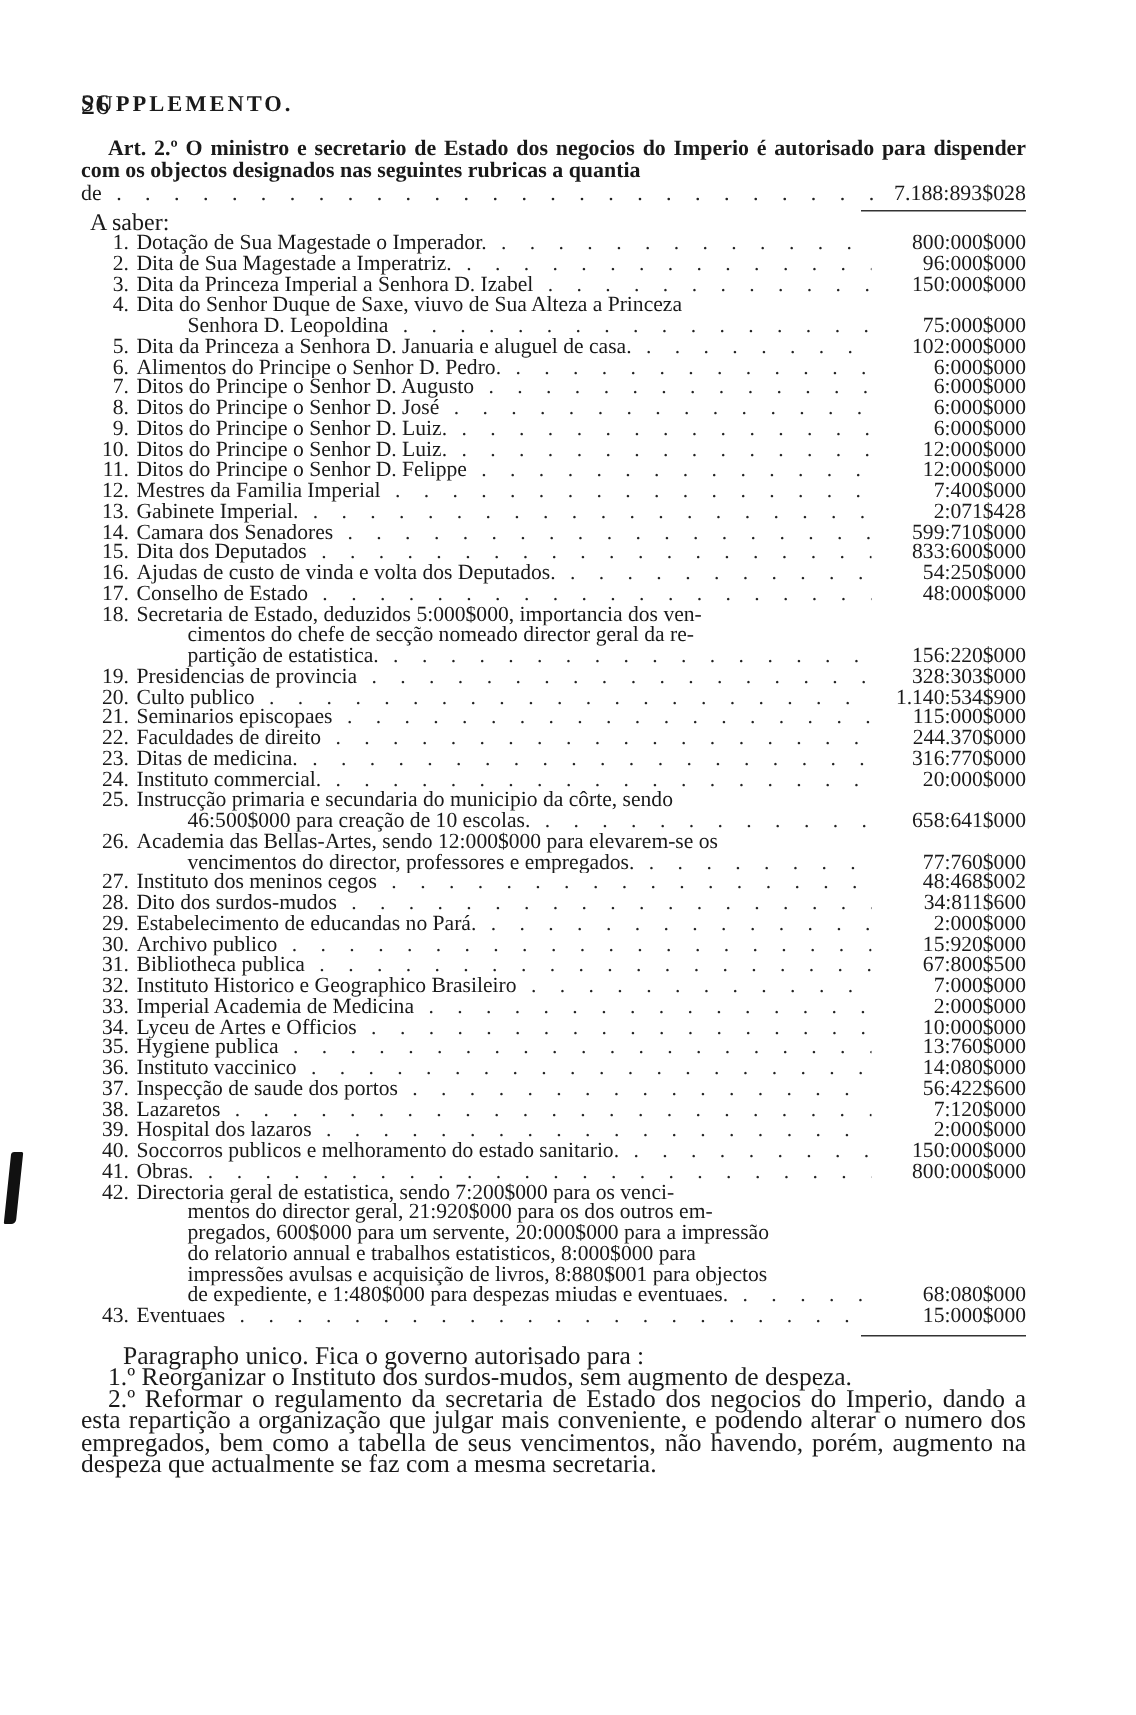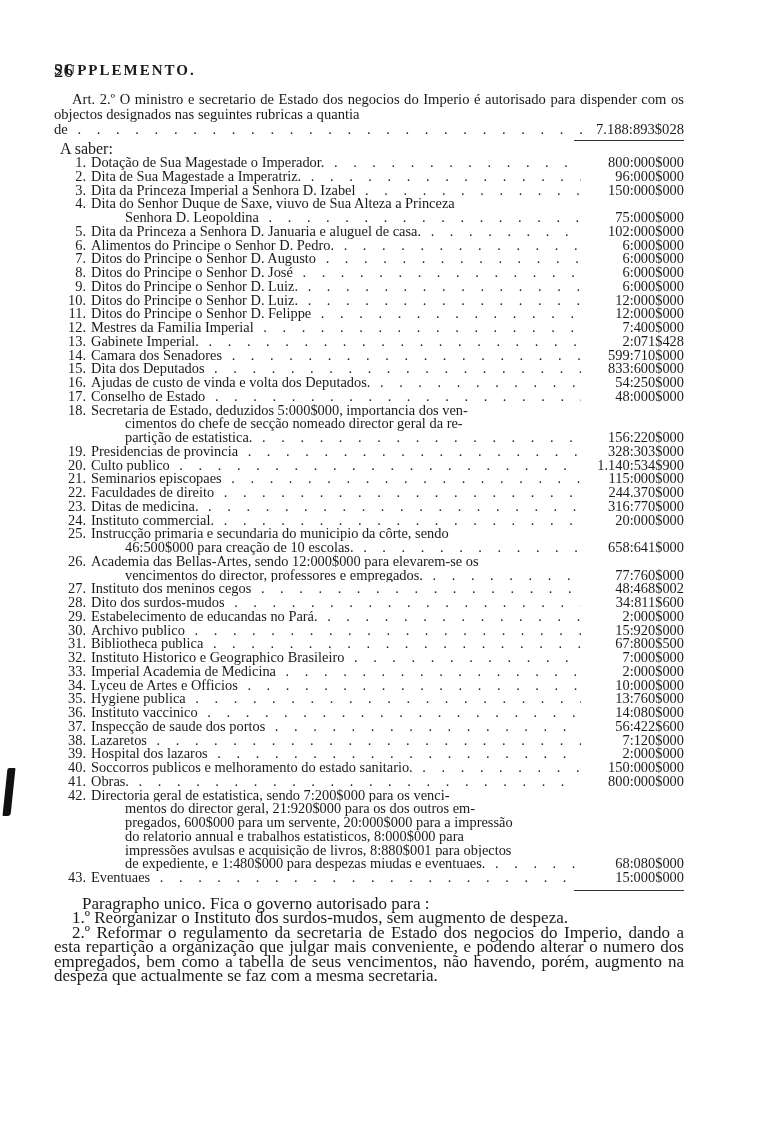--- a/index.html
+++ b/index.html
@@ -5,21 +5,21 @@
   html, body { margin: 0; padding: 0; background: #ffffff; }
   body {
     width: 757px; height: 1143px; position: relative; overflow: hidden;
     font-family: "Liberation Serif", "DejaVu Serif", serif;
     color: #1a1a1a;
   }
   .page { position: absolute; left: 54px; top: 60px; width: 630px; }
   .header { position: relative; height: 26px; }
   .page-num { position: absolute; left: 0; top: 0; font-weight: normal; font-size: 19px; }
   .running-head { position: absolute; left: 0; right: 0; top: 2px; text-align: left; font-weight: bold; font-size: 15px; letter-spacing: 2px; }
-  .intro { font-size: 14.6px; line-height: 15px; text-align: justify; margin-top: 6px; text-indent: 18px; }
+  .intro { font-size: 14.6px; line-height: 15px; text-align: justify; margin-top: 6px; text-indent: 18px; font-weight: bold; }
   .intro-last { display: flex; font-size: 14.6px; line-height: 15px; }
   .intro-last .lead { flex: 1; overflow: hidden; white-space: nowrap; }
   .intro-last .amt { width: 100px; text-align: right; font-family: Liberation Serif, serif; }
   .rule-total { margin-left: auto; width: 110px; border-top: 1.5px solid #333; margin-top: 3px; }
   .saber { font-size: 16px; line-height: 15px; padding-left: 6px; margin-top: 0px; }
   .items { margin-top: 0; }
   .item { display: flex; font-size: 14.4px; line-height: 13.75px; }
   .item .num { width: 32px; text-align: right; padding-right: 5px; flex-shrink: 0; }
   .item .desc { width: 490px; flex-shrink: 0; overflow: hidden; }
   .item .desc .line { white-space: nowrap; overflow: hidden; }

